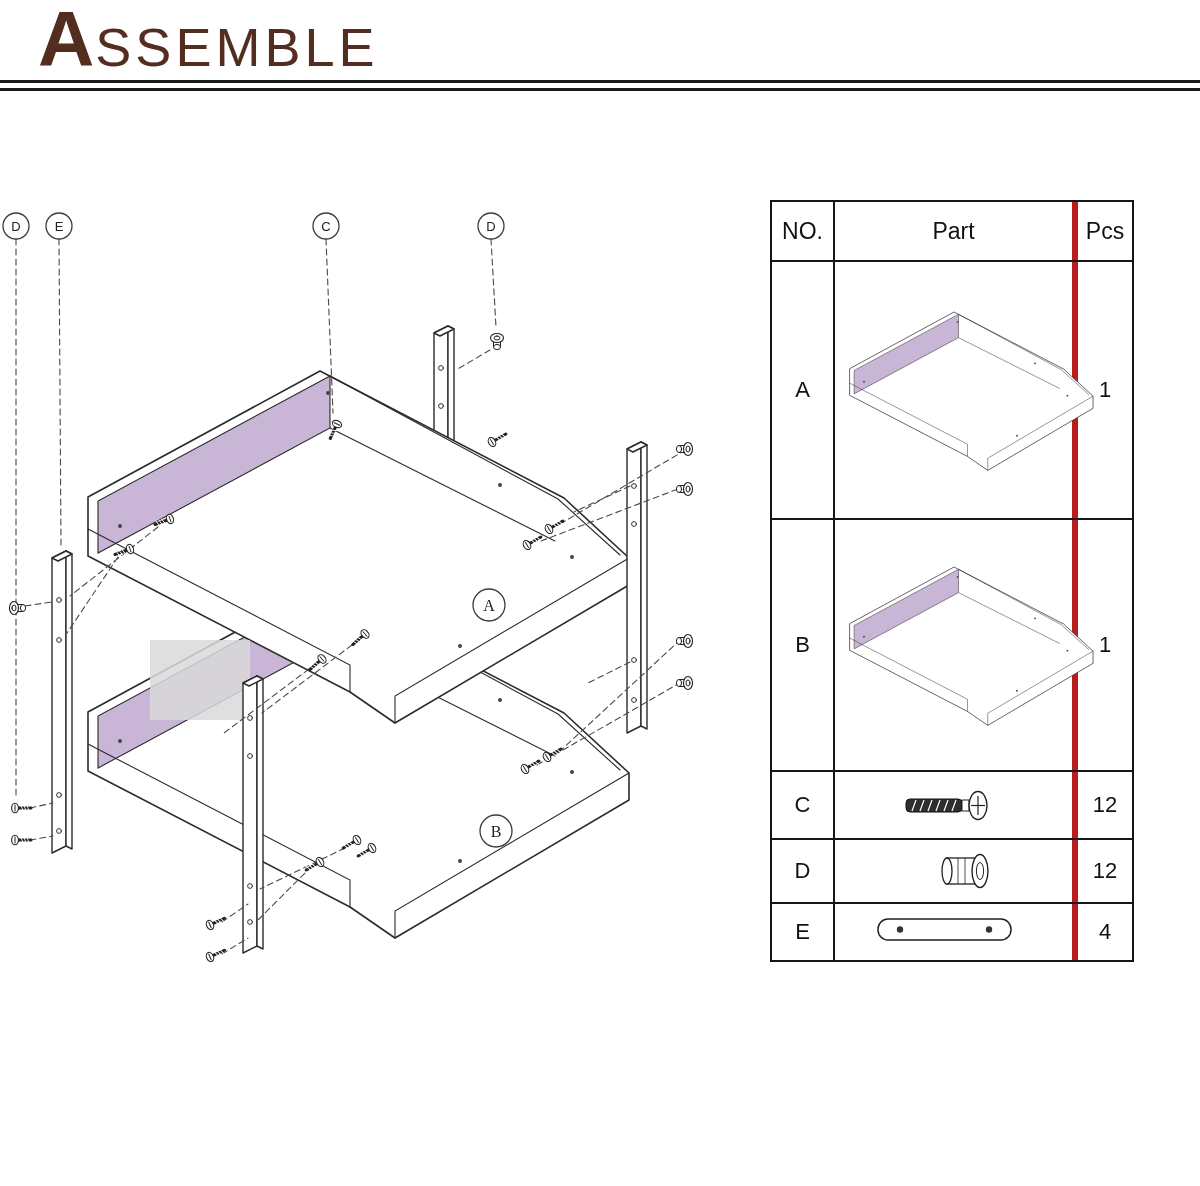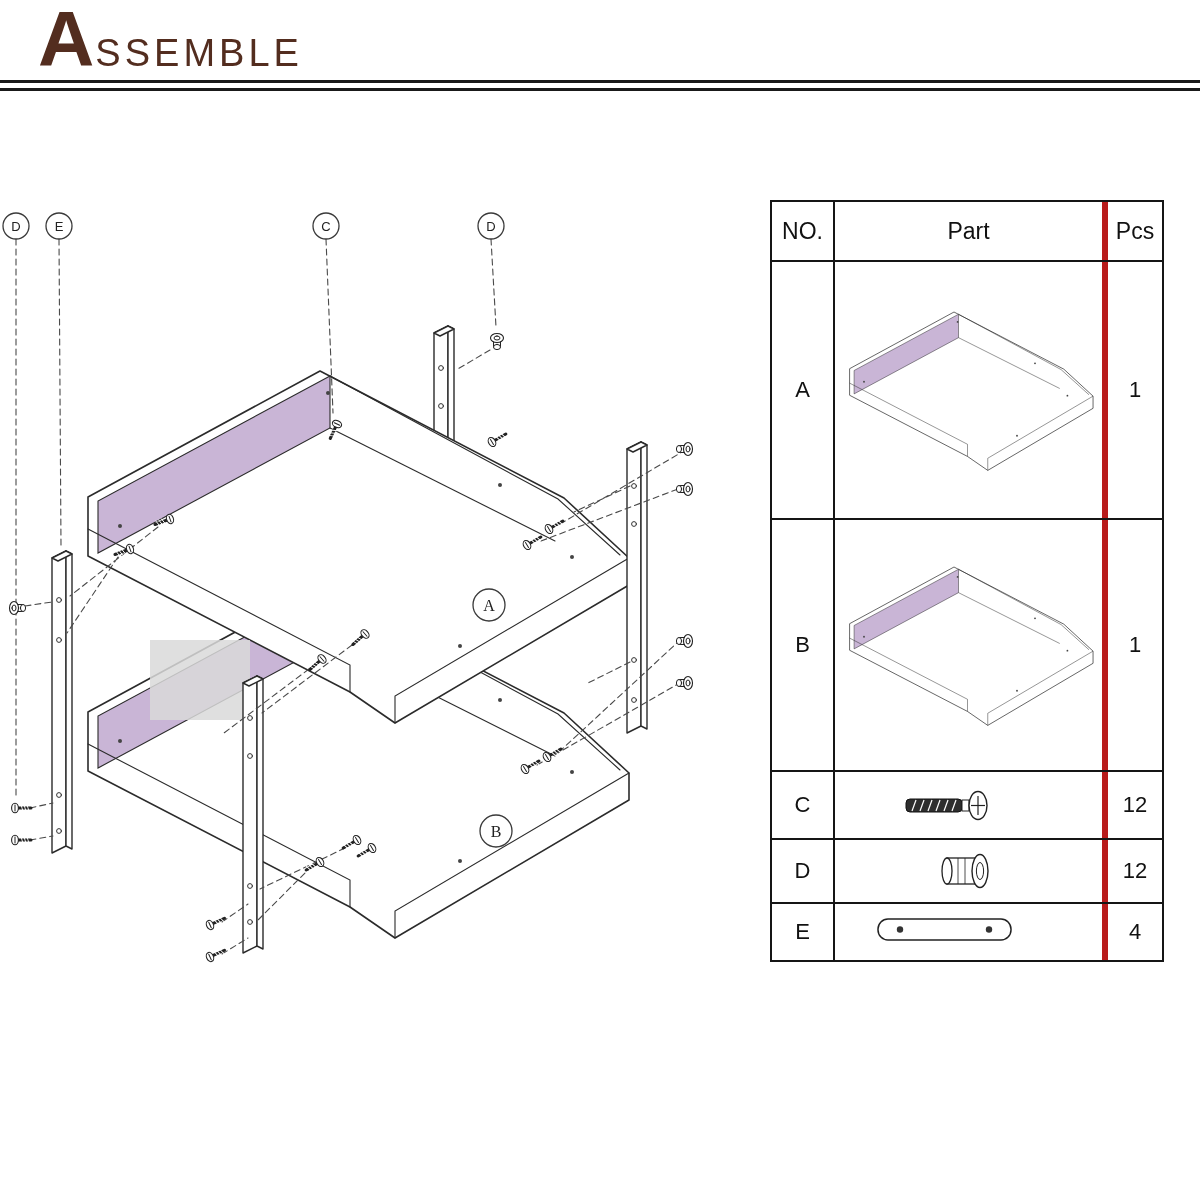--- a/index.html
+++ b/index.html
@@ -7,28 +7,28 @@
   .page {
     position:relative; width:1200px; height:1186px; background:#ffffff;
     font-family:"Liberation Sans", sans-serif; overflow:hidden;
   }
   
   .title {
     position:absolute; left:38px; top:0; display:flex; align-items:baseline;
     color:#532d1f; z-index:3;
   }
   .t-initial { font-size:78px; font-weight:700; line-height:1; letter-spacing:1px; }
-  .t-rest    { font-size:38px; font-weight:400; letter-spacing:4px; }
+  .t-rest    { font-size:54px; font-weight:400; letter-spacing:4px; }
   .rule { position:absolute; left:0; width:1200px; height:3px; background:#191919; z-index:3; }
   .rule.r1 { top:80px; }
   .rule.r2 { top:88px; }
 
   
   .parts-table {
-    position:absolute; left:770px; top:200px; width:394px;
+    position:absolute; left:770px; top:200px; width:364px;
     border:2px solid #151515; display:flex; flex-direction:column;
     color:#111; z-index:1; background:#fff;
   }
   .p-row { display:flex; border-bottom:2px solid #151515; }
   .p-row:last-child { border-bottom:none; }
   .cell { display:flex; align-items:center; justify-content:center; }
   .cell.no   { width:63px;  border-right:2px solid #151515; font-size:22px; }
   .cell.part { flex:1;      border-right:6px solid #b91c1c; font-size:23px; }
   .cell.pcs  { width:54px;  font-size:22px; }
   .p-row.header .cell { font-size:23px; }

